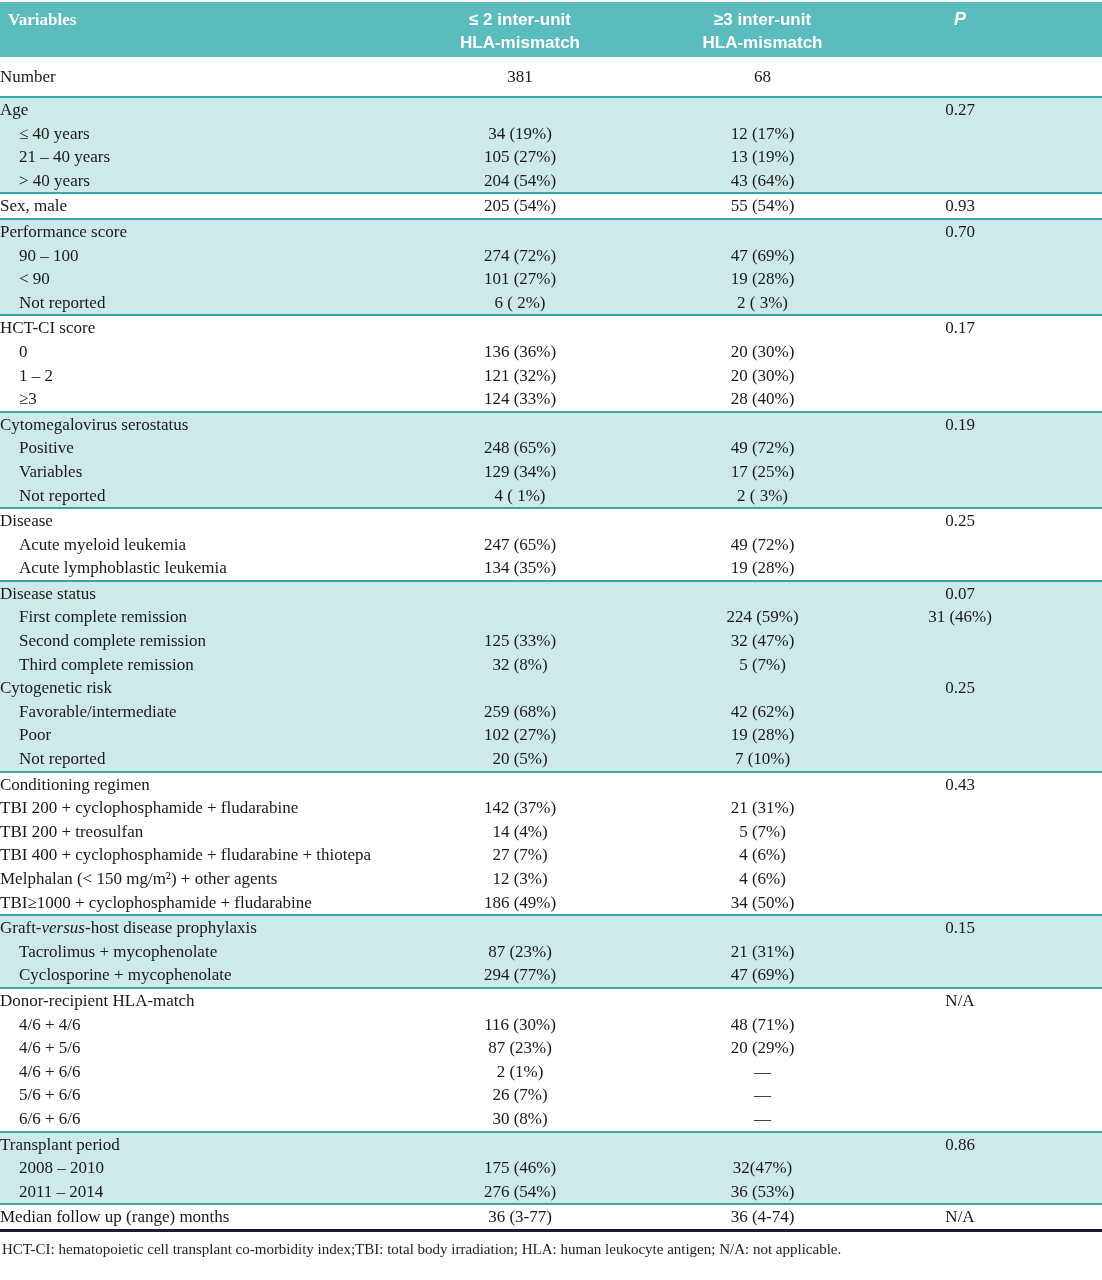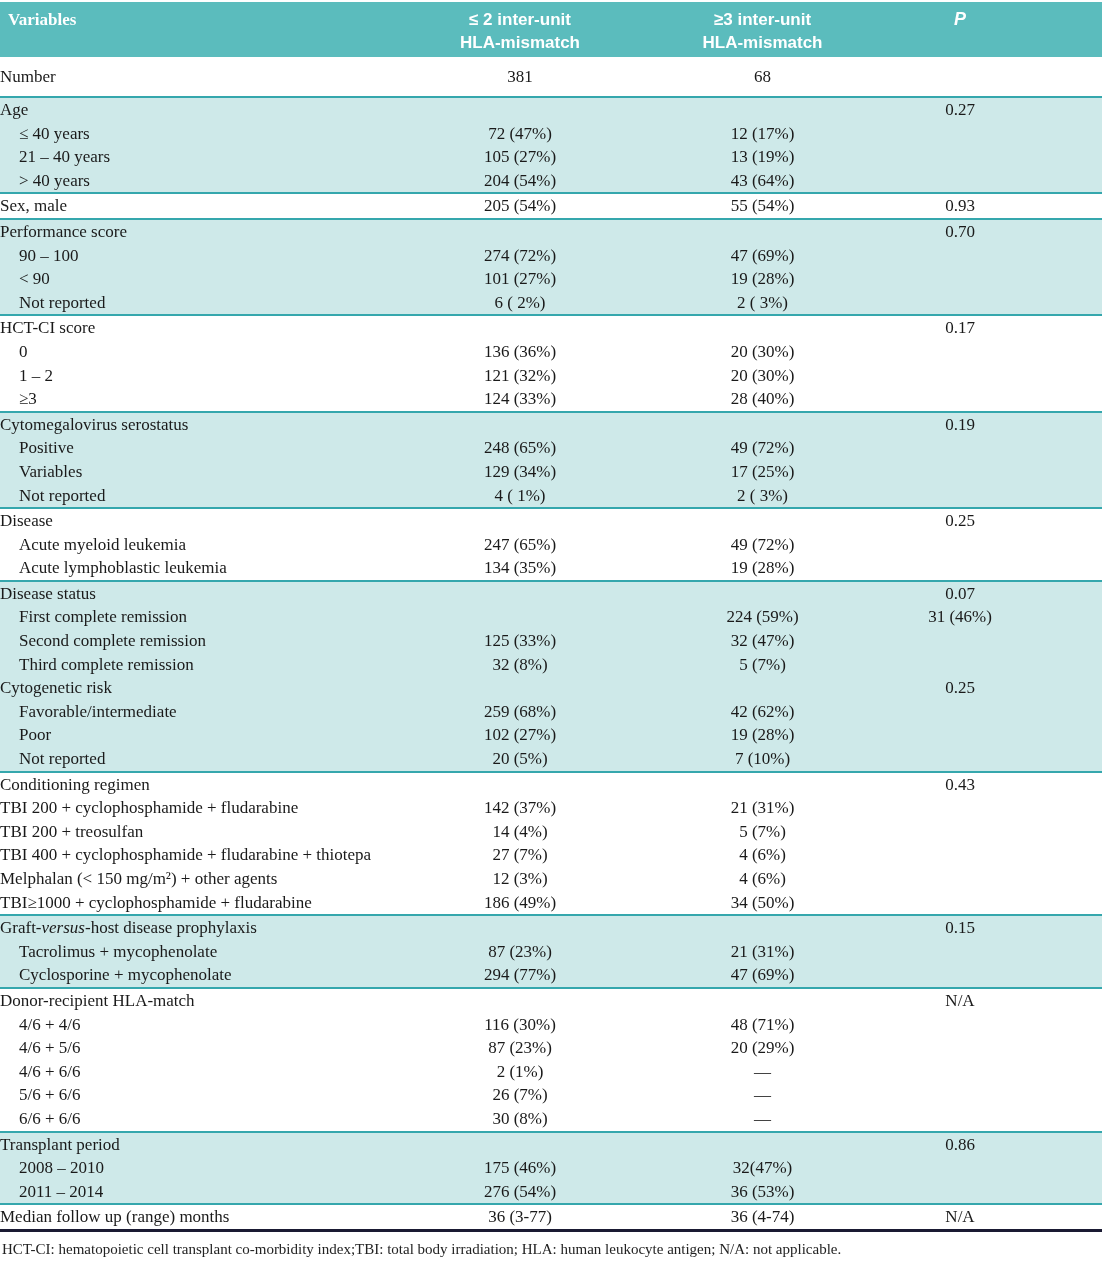--- a/index.html
+++ b/index.html
@@ -84,21 +84,21 @@
     <tbody class="sec light">
       <tr>
         <td class="lbl">Age</td>
         <td class="val"></td>
         <td class="val"></td>
         <td class="pv">0.27</td>
         <td class="spacer"></td>
       </tr>
       <tr>
         <td class="lbl ind">≤ 40 years</td>
-        <td class="val">72 (47%)</td>
+        <td class="val">34 (19%)</td>
         <td class="val">12 (17%)</td>
         <td class="pv"></td>
         <td class="spacer"></td>
       </tr>
       <tr>
         <td class="lbl ind">21 – 40 years</td>
         <td class="val">105 (27%)</td>
         <td class="val">13 (19%)</td>
         <td class="pv"></td>
         <td class="spacer"></td>

